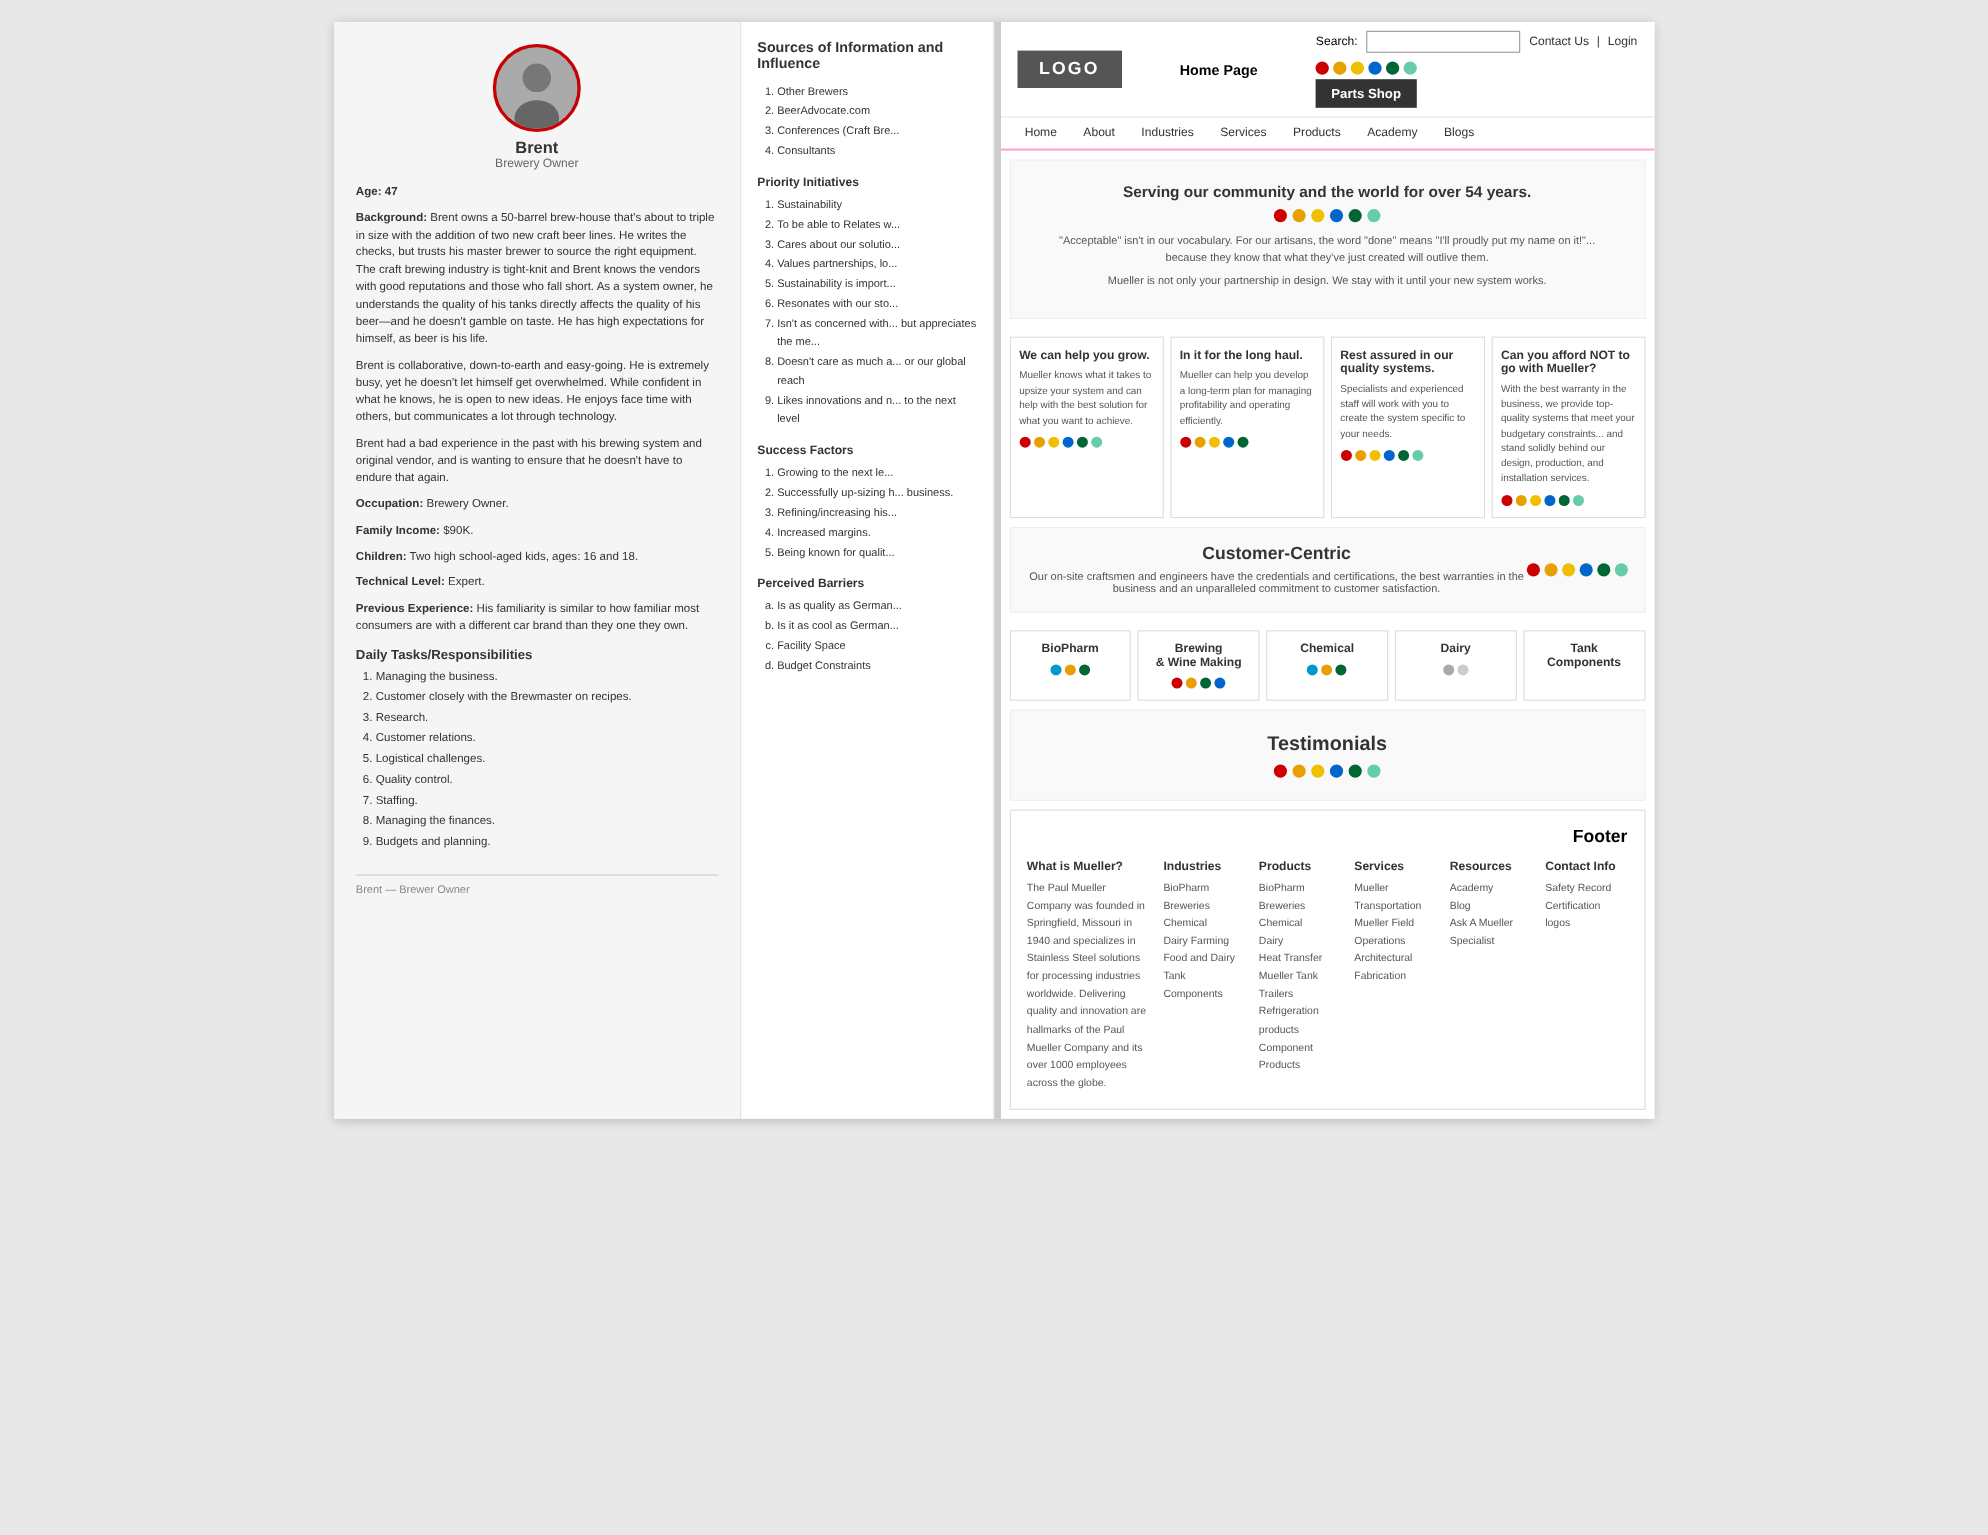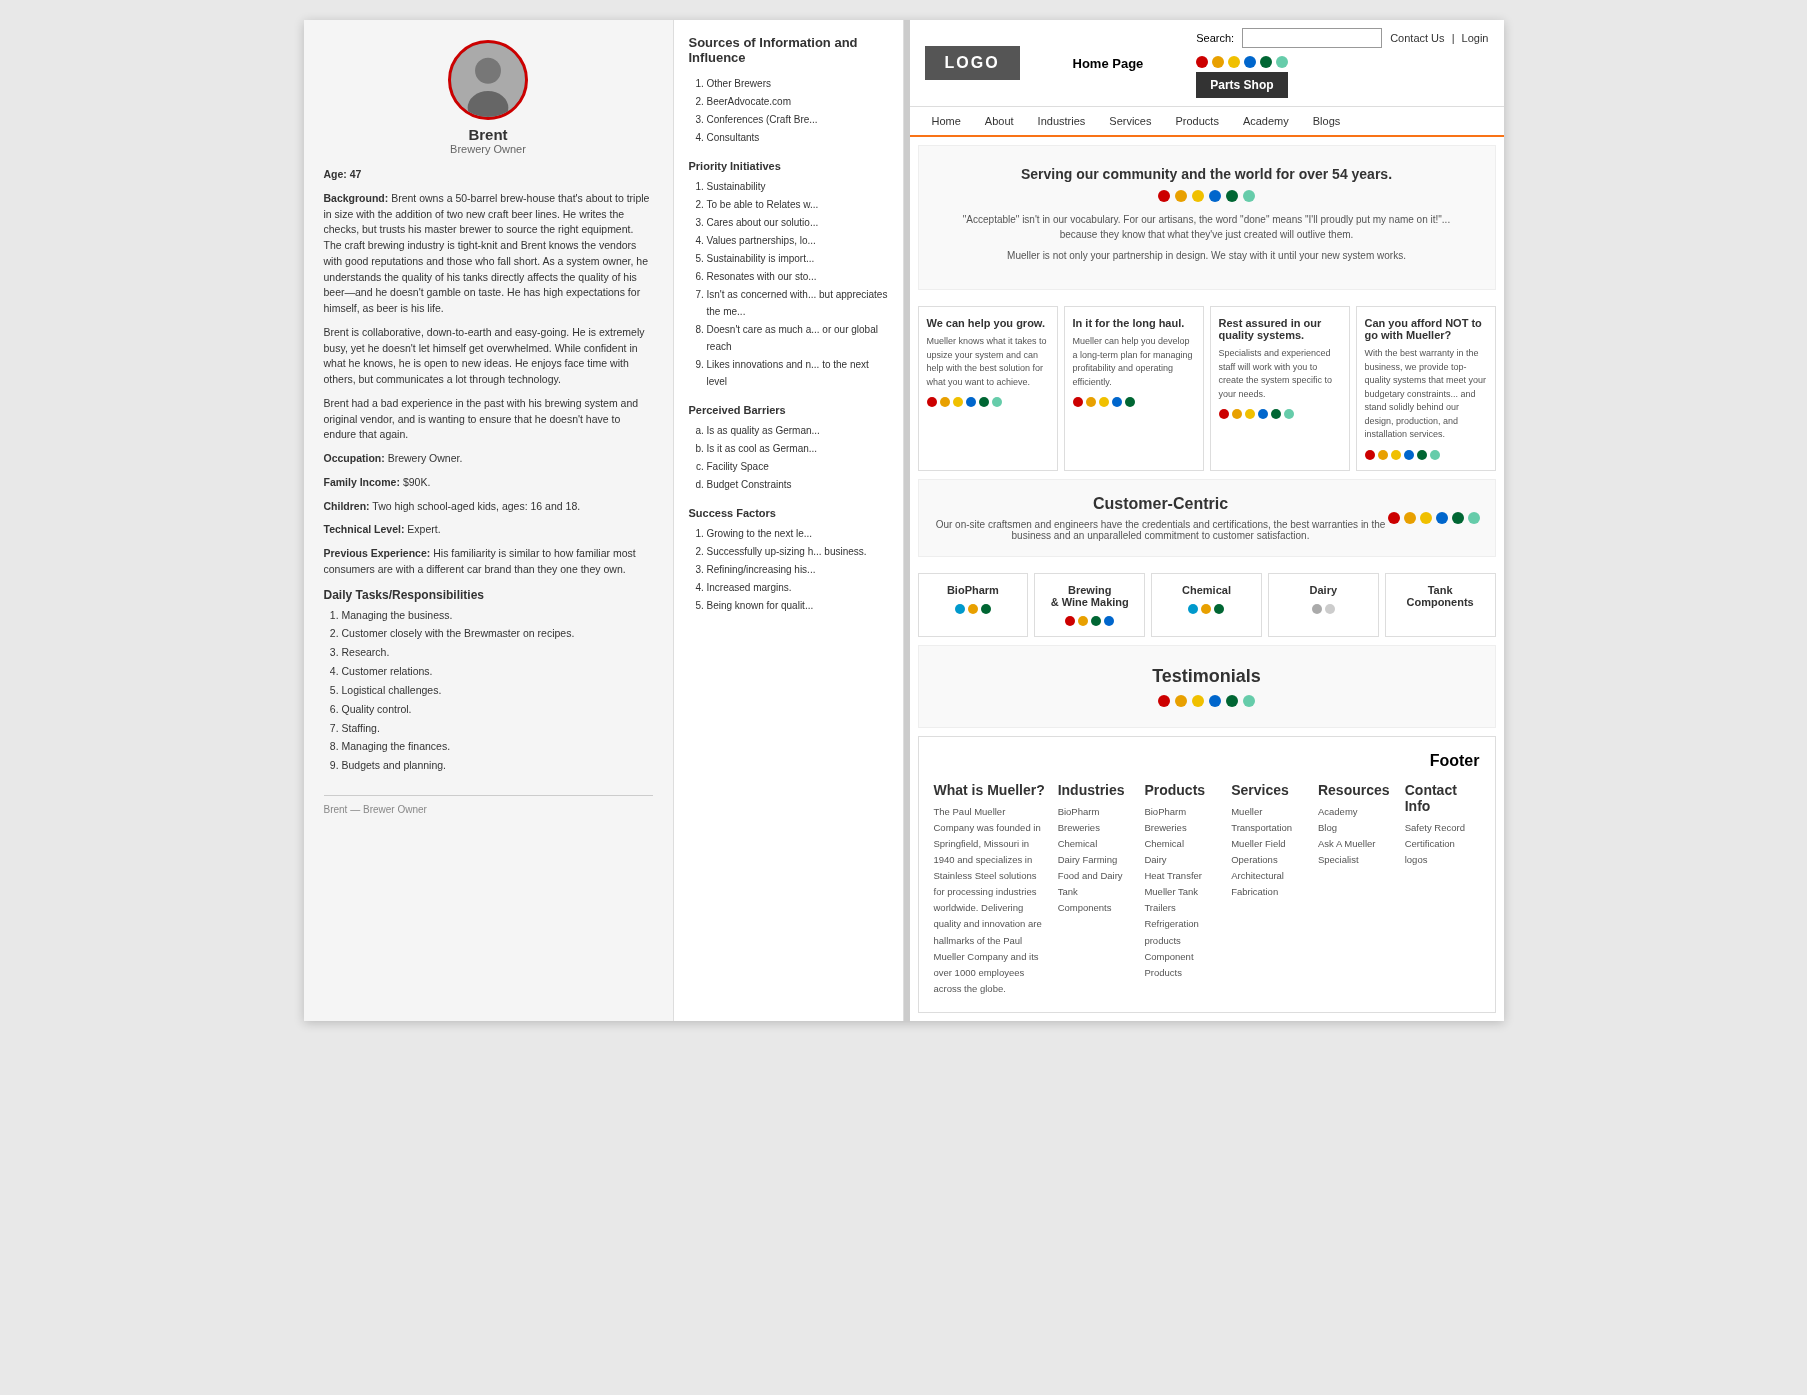--- a/index.html
+++ b/index.html
@@ -39,21 +39,21 @@
     .site-search-row { display: flex; align-items: center; gap: 8px; font-size: 11px; }
     .site-search-input { border: 1px solid #999; padding: 3px 6px; font-size: 11px; width: 140px; }
     .site-header-links { font-size: 11px; color: #333; }
     .site-header-links a { color: #333; text-decoration: none; }
     .site-header-links span { margin: 0 4px; }
     .parts-shop-btn { background: #333; color: #fff; padding: 6px 14px; font-size: 12px; font-weight: bold; cursor: pointer; }
     .color-dots { display: flex; gap: 4px; justify-content: flex-end; margin-top: 4px; }
     .dot { width: 12px; height: 12px; border-radius: 50%; }
 
     
-    .site-nav { display: flex; background: #fff; border-bottom: 2px solid #f97316; padding: 0 10px; }
+    .site-nav { display: flex; background: #fff; border-bottom: 2px solid #f9a8d4; padding: 0 10px; }
     .site-nav-item { padding: 8px 12px; font-size: 11px; color: #333; cursor: pointer; }
 
     
     .site-hero { background: #f9f9f9; border: 1px solid #eee; padding: 20px; text-align: center; margin: 8px; }
     .site-hero h2 { font-size: 14px; color: #333; margin-bottom: 8px; }
     .site-hero-dots { display: flex; gap: 5px; justify-content: center; margin-bottom: 10px; }
     .site-hero p { font-size: 10px; color: #555; line-height: 1.5; max-width: 500px; margin: 0 auto 6px; }
 
     
     .value-props { display: grid; grid-template-columns: repeat(4, 1fr); gap: 6px; padding: 8px; }
@@ -76,21 +76,21 @@
 
     
     .testimonials { background: #f9f9f9; border: 1px solid #eee; padding: 20px; text-align: center; margin: 0 8px 8px; }
     .testimonials h3 { font-size: 18px; color: #333; margin-bottom: 8px; }
     .testimonials-dots { display: flex; gap: 5px; justify-content: center; }
 
     
     .site-footer { background: #fff; border: 1px solid #ddd; padding: 15px; margin: 0 8px 8px; font-size: 10px; }
     .site-footer h3 { font-size: 16px; font-weight: bold; text-align: right; margin-bottom: 12px; }
     .footer-grid { display: grid; grid-template-columns: 1.5fr 1fr 1fr 1fr 1fr 1fr; gap: 12px; }
-    .footer-col h4 { font-size: 14px; font-weight: bold; margin-bottom: 6px; color: #333; }
+    .footer-col h4 { font-size: 11px; font-weight: bold; margin-bottom: 6px; color: #333; }
     .footer-col p, .footer-col ul { font-size: 9.5px; color: #555; line-height: 1.7; }
     .footer-col ul { list-style: none; padding: 0; }
     .footer-col ul li { color: #555; }
   </style>
 </head>
 <body>
 
 <div class="outer-container">
 
   <div class="persona-panel">
@@ -174,37 +174,37 @@
         <li>Values partnerships, lo...</li>
         <li>Sustainability is import...</li>
         <li>Resonates with our sto...</li>
         <li>Isn't as concerned with... but appreciates the me...</li>
         <li>Doesn't care as much a... or our global reach</li>
         <li>Likes innovations and n... to the next level</li>
       </ol>
     </div>
 
     <div class="info-section">
-      <h3>Perceived Barriers</h3>
-      <ol class="info-list" style="list-style-type: lower-alpha;">
-        <li>Is as quality as German...</li>
-        <li>Is it as cool as German...</li>
-        <li>Facility Space</li>
-        <li>Budget Constraints</li>
-      </ol>
-    </div>
-
-    <div class="info-section">
       <h3>Success Factors</h3>
       <ol class="info-list">
         <li>Growing to the next le...</li>
         <li>Successfully up-sizing h... business.</li>
         <li>Refining/increasing his...</li>
         <li>Increased margins.</li>
         <li>Being known for qualit...</li>
+      </ol>
+    </div>
+
+    <div class="info-section">
+      <h3>Perceived Barriers</h3>
+      <ol class="info-list" style="list-style-type: lower-alpha;">
+        <li>Is as quality as German...</li>
+        <li>Is it as cool as German...</li>
+        <li>Facility Space</li>
+        <li>Budget Constraints</li>
       </ol>
     </div>
   </div>
 
   <div class="scrollbar-divider"></div>
 
   <div class="website-panel">
 
     <div class="site-header">
       <div class="site-logo">LOGO</div>

